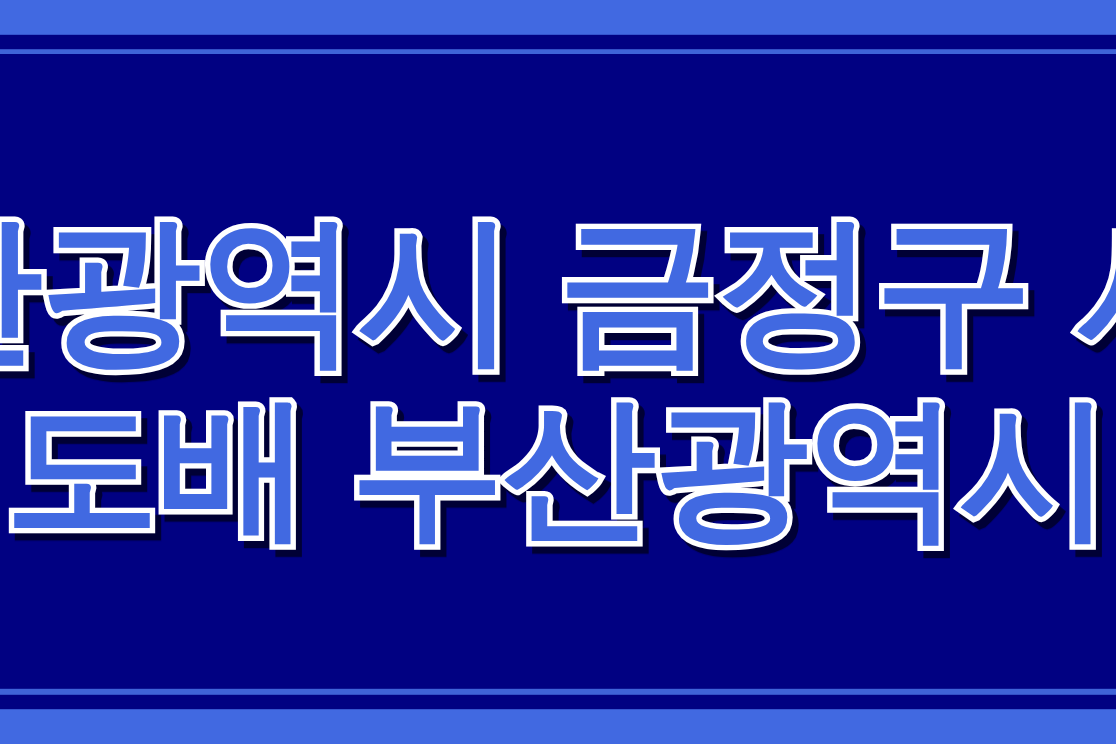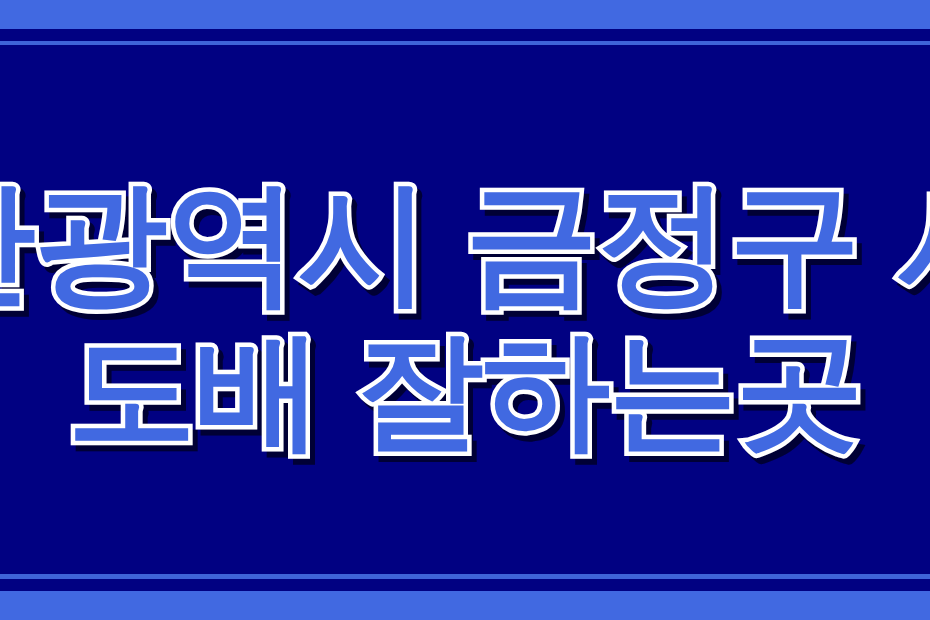--- a/index.html
+++ b/index.html
@@ -72,16 +72,16 @@
   <div class="band" id="band-top"></div>
 
   <div class="band" id="rule-top"></div>
 
   <div class="band" id="rule-bottom"></div>
 
   <div class="band" id="band-bottom"></div>
 
   <div id="text-stack">
     <div class="headline" id="headline-line-1">부산광역시 금정구 서동</div>
-    <div class="headline" id="headline-line-2">도배 잘하는곳</div>
+    <div class="headline" id="headline-line-2">도배 부산광역시</div>
   </div>
 
 </div>
 
 </body></html>

